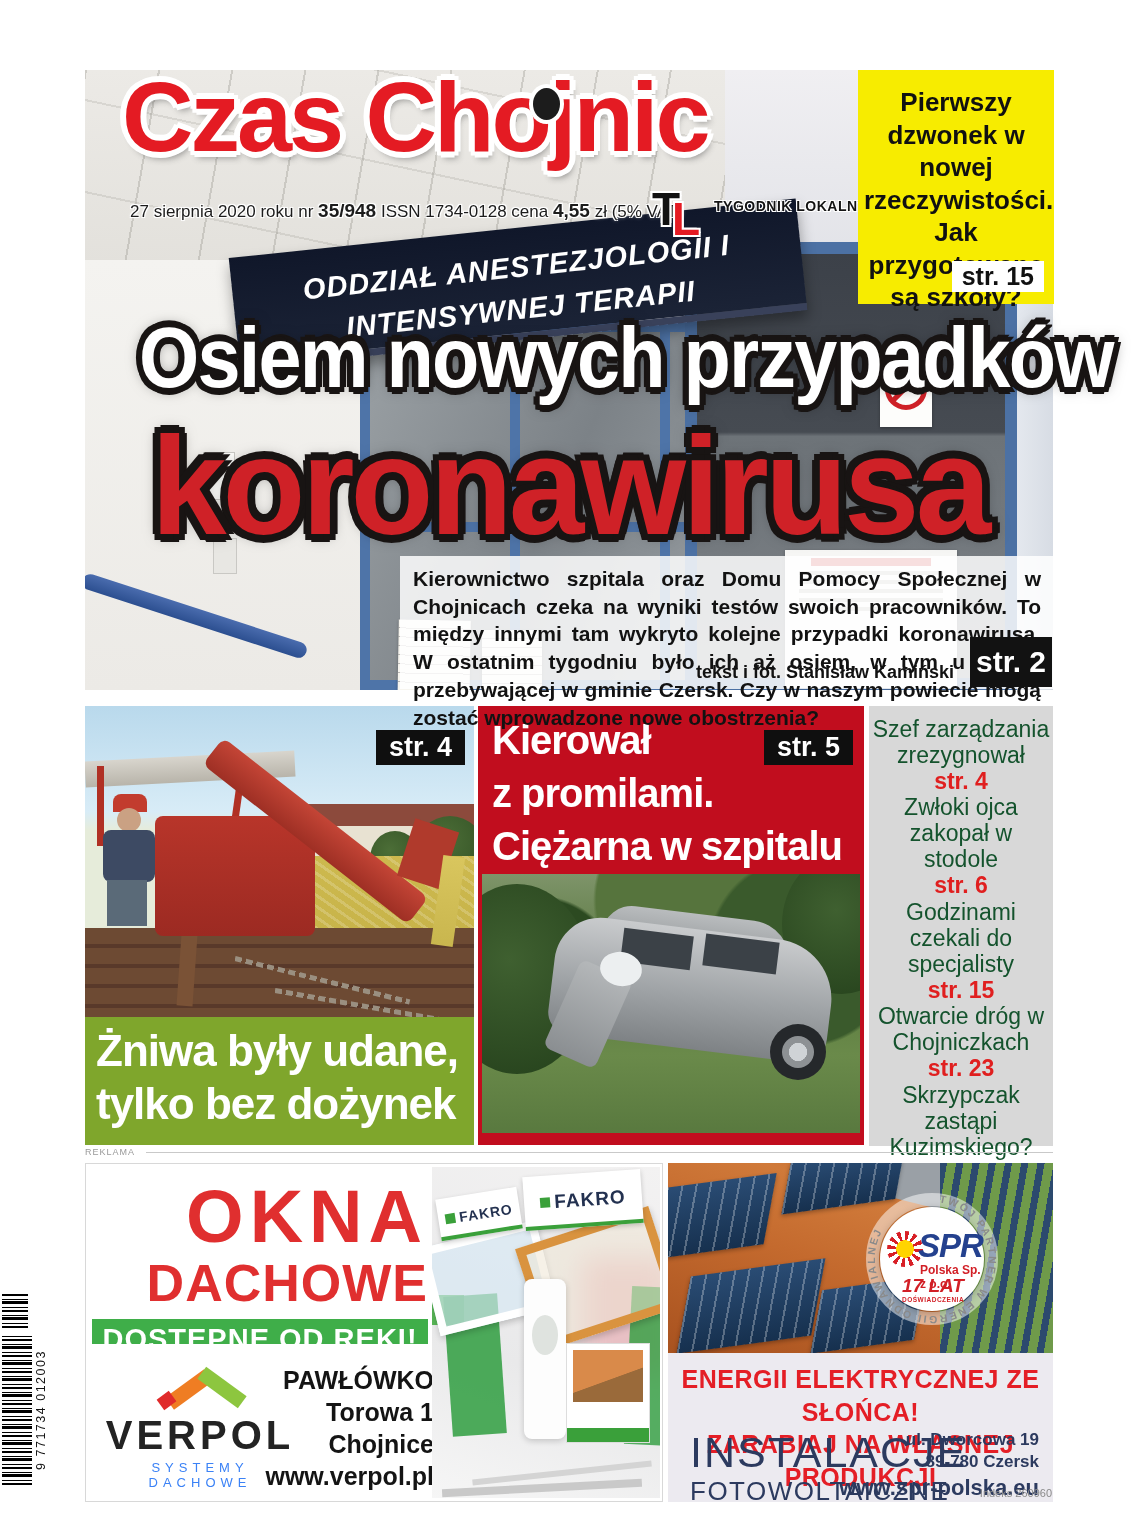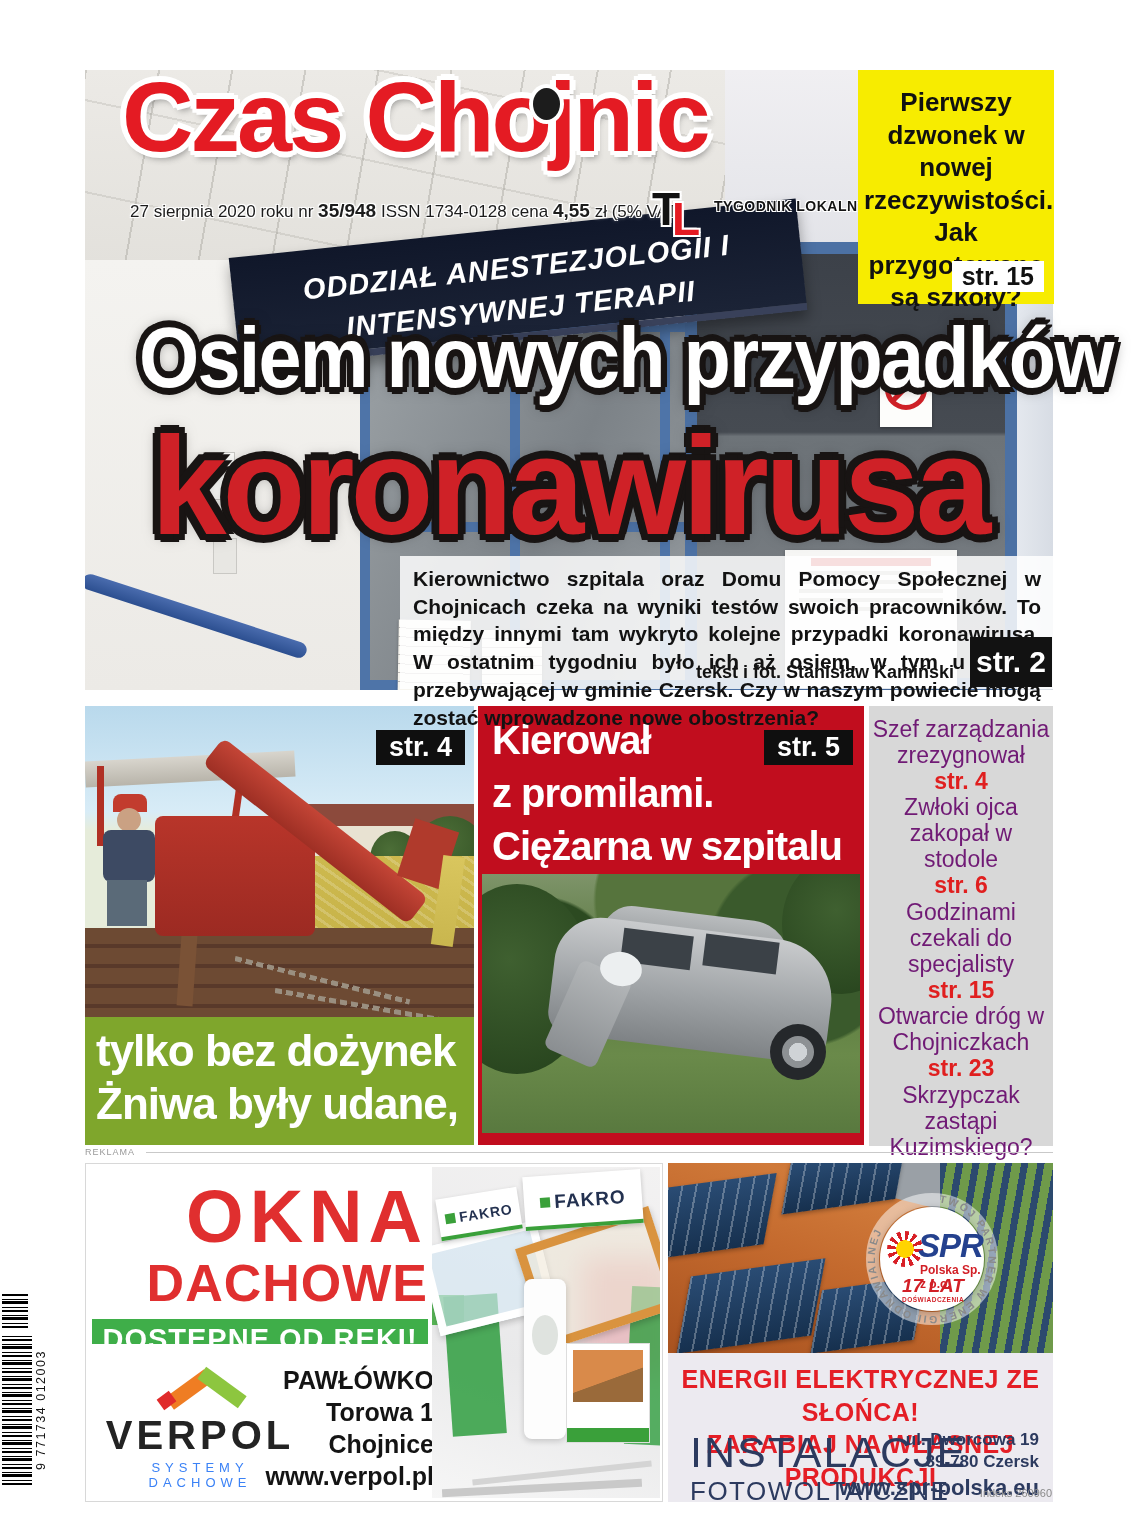--- a/index.html
+++ b/index.html
@@ -115,21 +115,21 @@
   .cr-car{left:70px;top:55px;width:280px;height:120px;background:linear-gradient(180deg,#c9cbcd 0%,#9fa3a6 55%,#7e8285 100%);border-radius:46px 60px 26px 22px;transform:rotate(7deg);}
   .cr-roof{left:120px;top:40px;width:190px;height:46px;background:linear-gradient(180deg,#b9bcbe,#8e9294);border-radius:30px 40px 0 0;transform:rotate(7deg);}
   .cr-win{background:#3b4147;transform:rotate(7deg);}
   .cr-door{left:78px;top:92px;width:56px;height:96px;background:linear-gradient(180deg,#b4b7b9,#8a8e91);border-radius:8px;transform:rotate(24deg);}
   .cr-airbag{left:118px;top:78px;width:42px;height:34px;background:#eceff0;border-radius:50%;transform:rotate(10deg);}
   .cr-wheel{left:288px;top:150px;width:56px;height:56px;background:#25282b;border-radius:50%;}
   .cr-rim{left:12px;top:12px;width:32px;height:32px;background:radial-gradient(circle,#cfd3d6 0 40%,#8d9194 41%);border-radius:50%;}
   
   #sidebar{left:869px;top:706px;width:184px;height:440px;background:#d8d8d8;box-sizing:border-box;
     display:flex;flex-direction:column;justify-content:space-between;padding:10px 3px;text-align:center;}
-  #sidebar .it{font-size:23px;color:#701a75;line-height:1.13;}
+  #sidebar .it{font-size:23px;color:#14532d;line-height:1.13;}
   #sidebar .ir{font-size:23px;font-weight:bold;color:#e01f1f;line-height:1.15;}
   
   #reklama{left:85px;top:1147px;font-size:9px;letter-spacing:1px;color:#9a9a9a;z-index:2;}
   #reklama-line{left:146px;top:1152px;width:907px;border-top:1px solid #c9c9c9;}
   
   #ad-verpol{left:85px;top:1163px;width:578px;height:339px;border:1px solid #d8d8d8;background:#fff;box-sizing:border-box;overflow:hidden;}
   .okna{left:8px;top:16px;width:334px;text-align:right;color:#e02f2f;font-weight:800;}
   .okna .l1{font-size:74px;letter-spacing:6px;line-height:1.0;}
   .okna .l2{font-size:52px;letter-spacing:1px;line-height:1.15;}
   .greenband{left:6px;top:155px;width:336px;height:25px;background:#3fae49;color:#fff;font-weight:800;font-size:29px;text-align:center;line-height:41px;letter-spacing:1px;}
@@ -287,22 +287,22 @@
       <div class="abs hv-head"></div>
       <div class="abs hv-torso"></div>
       <div class="abs hv-legs"></div>
     </div>
     <div class="abs hv-auger"></div>
     <div class="abs hv-spout"></div>
     <div class="abs hv-stream"></div>
   </div>
   <div class="pagebadge abs" style="position: absolute; right: 9px; top: 24px;">str. 4</div>
   <div class="abs hv-band">
+    <div>Żniwa były udane,</div>
     <div>tylko bez dożynek</div>
-    <div>Żniwa były udane,</div>
   </div>
 </div>
 
 <div class="abs" id="teaser-crash">
   <div class="title">
     <div>Kierował</div>
     <div>z promilami.</div>
     <div>Ciężarna w szpitalu</div>
   </div>
   <div class="pagebadge">str. 5</div>

